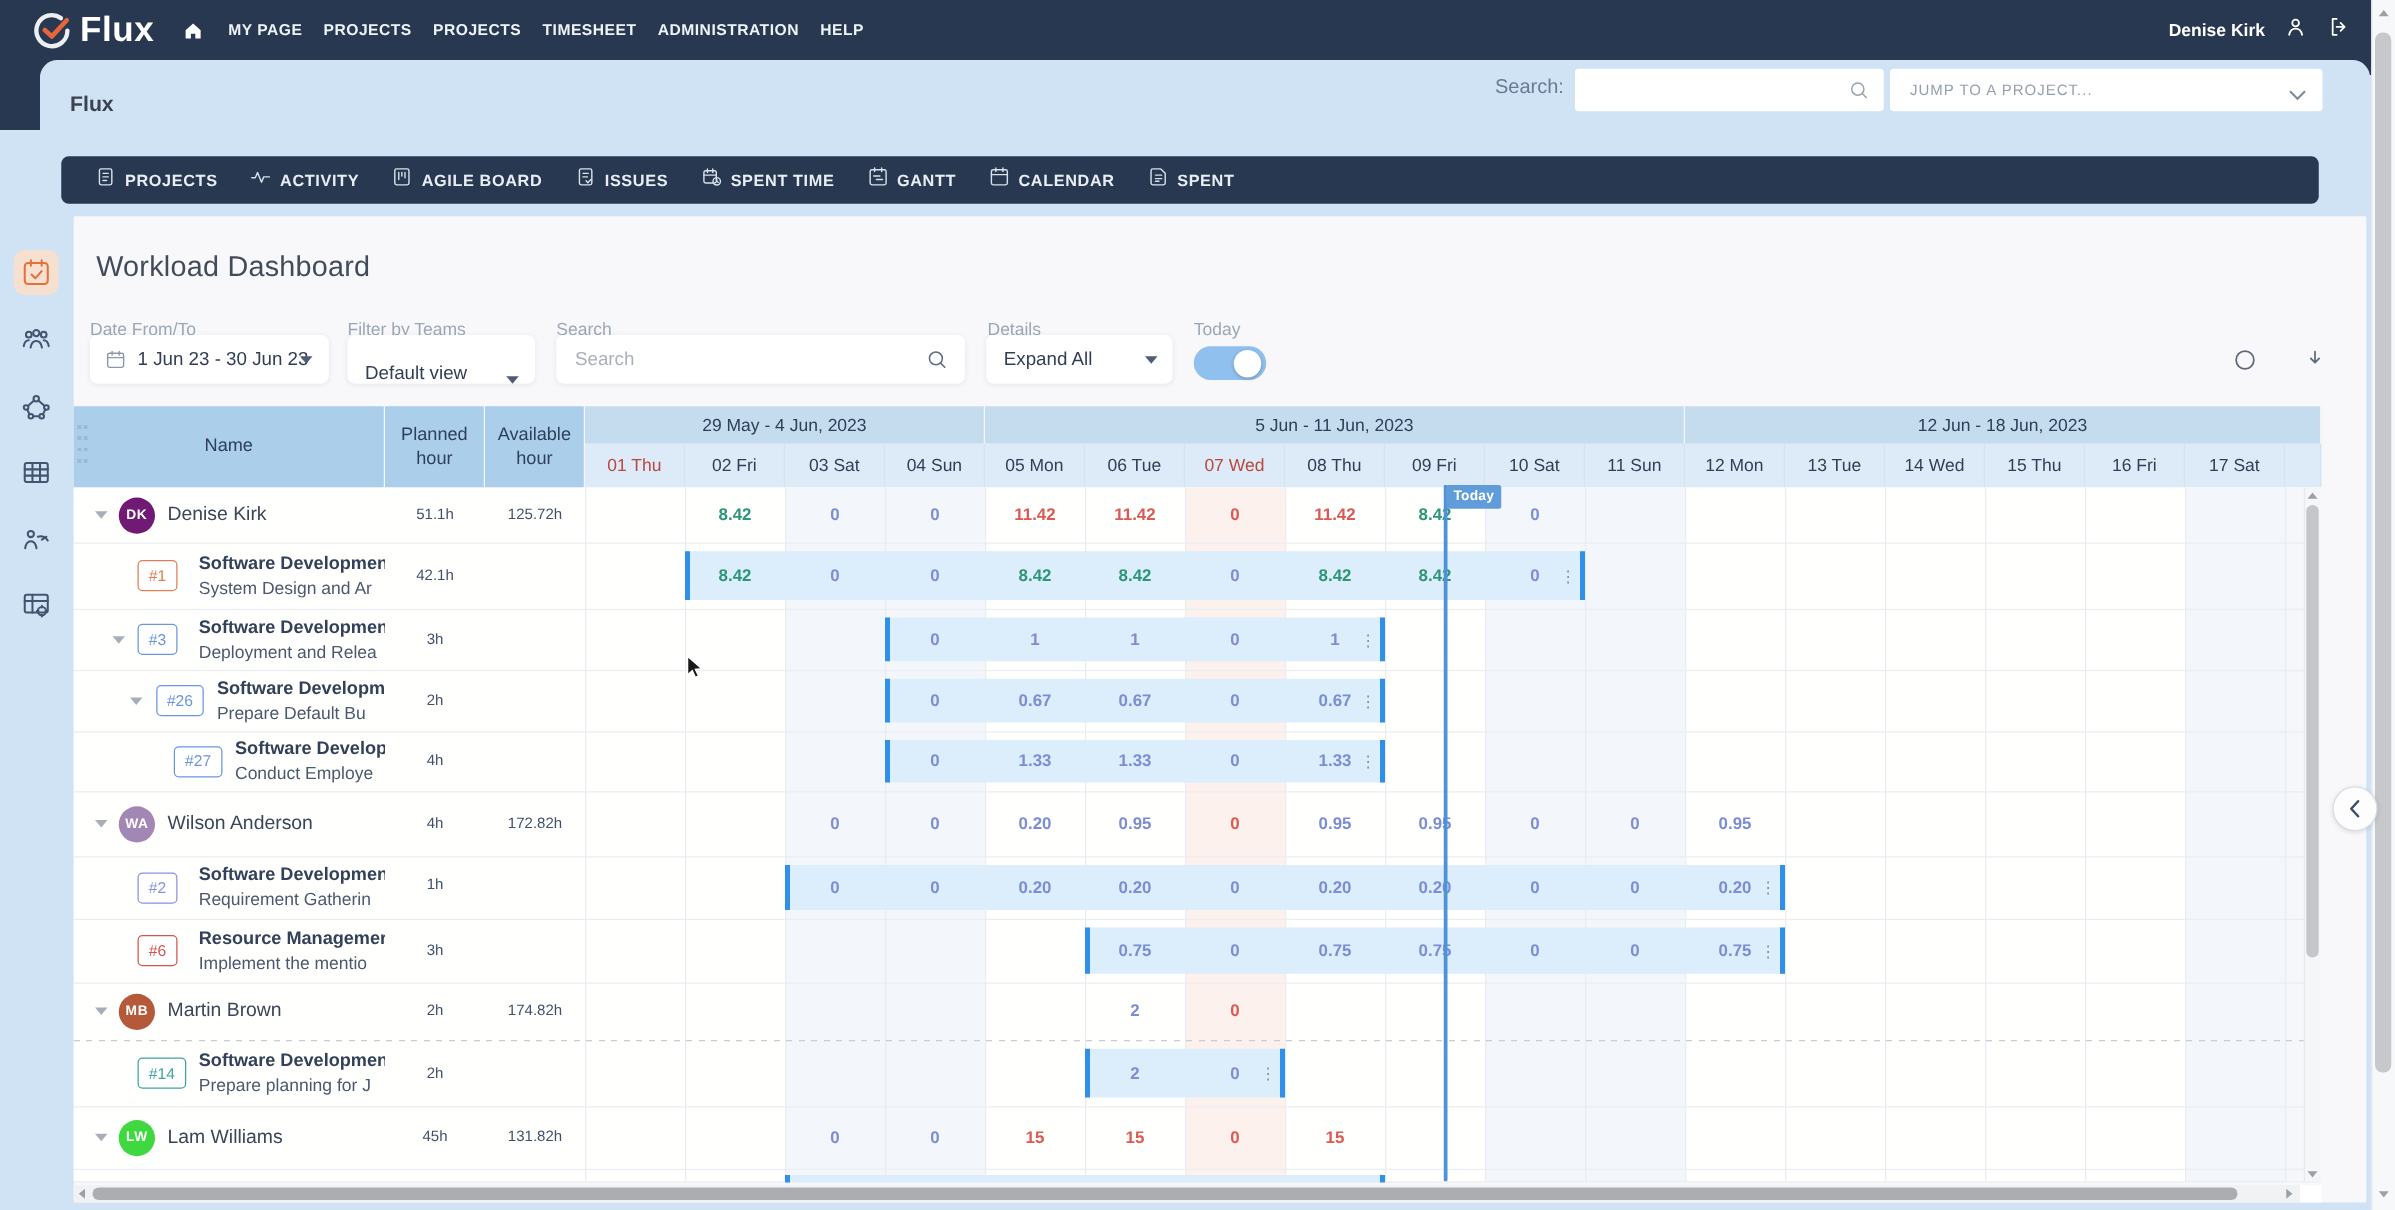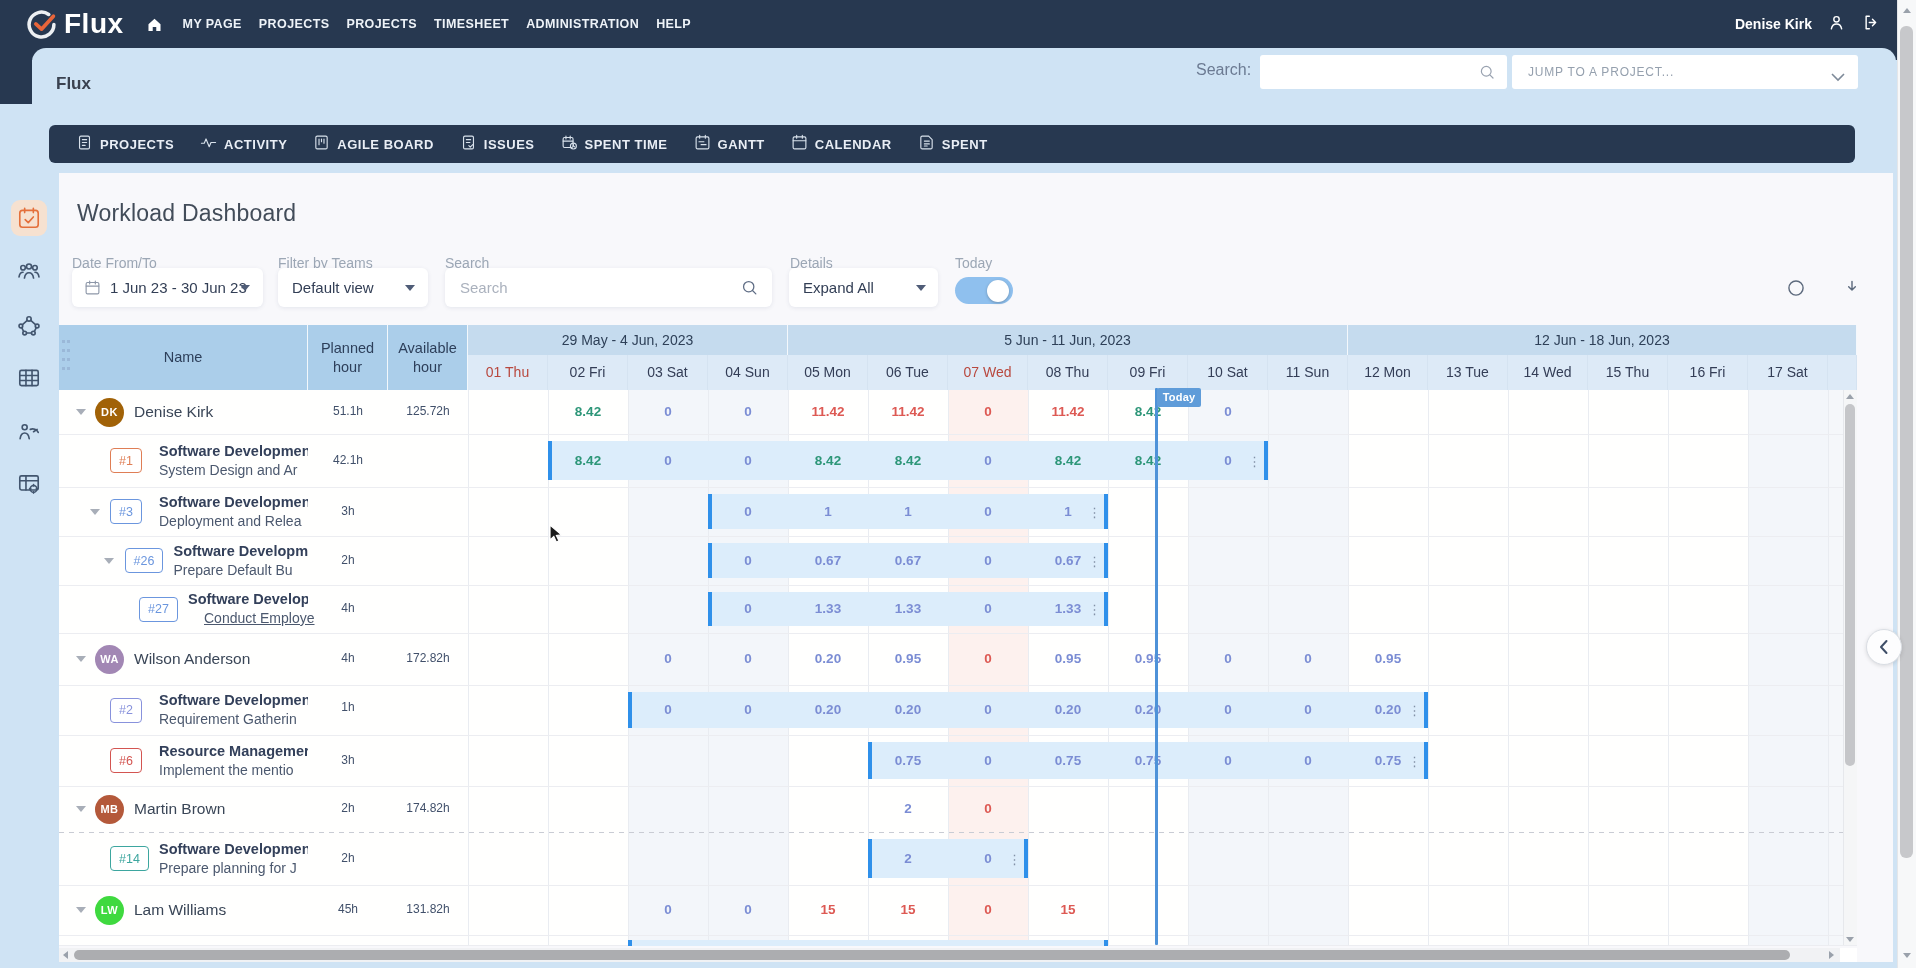--- a/index.html
+++ b/index.html
@@ -221,21 +221,21 @@
     <div class="abs fbox" style="left: 72px; width: 191px; padding-left: 12px;">
       <span style="display:flex">
         <svg width="17" height="17" viewBox="0 0 24 24" fill="none" stroke="#8d97a8" stroke-width="1.6" stroke-linecap="round" stroke-linejoin="round">
           <rect x="3" y="5" width="18" height="16" rx="2"></rect>
           <path d="M8 3v4M16 3v4M3 10h18"></path>
         </svg>
       </span>
 <span class="fbox-text" style="margin-left:9px">1 Jun 23 - 30 Jun 23</span>
 <span class="caret-down" style="position:absolute;right:13px;"></span>
     </div>
-    <div class="abs fbox" style="left: 278px; width: 150px; padding-left: 14px;">
+    <div class="abs fbox" style="left: 278px; width: 150px; padding-left: 14px; align-items: flex-end;">
       <span class="fbox-text">Default view</span>
 <span class="caret-down" style="position:absolute;right:13px;"></span>
     </div>
     <div class="abs fbox" style="left: 445px; width: 327px; padding-left: 15px;">
       <span class="fbox-text" style="color:#aab1bd">Search</span>
 <span style="position:absolute;right:13px;top:10px"><svg width="19" height="19" viewBox="0 0 24 24" fill="none" stroke="#5f6d85" stroke-width="1.6" stroke-linecap="round" stroke-linejoin="round">
           <circle cx="11" cy="11" r="6.5"></circle>
           <path d="M15.8 15.8L20 20"></path>
         </svg></span>
     </div>
@@ -315,21 +315,21 @@
     <div class="abs cellval g" style="left: 548px; top: 390px; height: 44px; line-height: 44px;">8.42</div>
     <div class="abs cellval b" style="left: 628px; top: 390px; height: 44px; line-height: 44px;">0</div>
     <div class="abs cellval b" style="left: 708px; top: 390px; height: 44px; line-height: 44px;">0</div>
     <div class="abs cellval r" style="left: 788px; top: 390px; height: 44px; line-height: 44px;">11.42</div>
     <div class="abs cellval r" style="left: 868px; top: 390px; height: 44px; line-height: 44px;">11.42</div>
     <div class="abs cellval r" style="left: 948px; top: 390px; height: 44px; line-height: 44px;">0</div>
     <div class="abs cellval r" style="left: 1028px; top: 390px; height: 44px; line-height: 44px;">11.42</div>
     <div class="abs cellval g" style="left: 1108px; top: 390px; height: 44px; line-height: 44px;">8.42</div>
     <div class="abs cellval b" style="left: 1188px; top: 390px; height: 44px; line-height: 44px;">0</div>
     <div class="abs rcaret" style="left: 76px; top: 409px;"></div>
-    <div class="abs avatar" style="left: 95px; top: 397.5px; background: #a16207;">DK</div>
+    <div class="abs avatar" style="left: 95px; top: 397.5px; background: #701a75;">DK</div>
     <div class="abs pname" style="left: 134px; top: 403px;">Denise Kirk</div>
     <div class="abs hours" style="left: 308px; top: 404px;">51.1h</div>
     <div class="abs hours" style="left: 388px; top: 404px;">125.72h</div>
     <div class="abs rowline" style="top: 487px;"></div>
     <div class="abs bar" style="left: 548px; top: 441px; width: 720px; height: 39px;">
       <span class="handle">⋮</span>
     </div>
     <div class="abs cellval g" style="left: 548px; top: 434px; height: 53px; line-height: 53px;">8.42</div>
     <div class="abs cellval b" style="left: 628px; top: 434px; height: 53px; line-height: 53px;">0</div>
     <div class="abs cellval b" style="left: 708px; top: 434px; height: 53px; line-height: 53px;">0</div>
@@ -375,21 +375,21 @@
     <div class="abs bar" style="left: 708px; top: 592px; width: 400px; height: 34px;">
       <span class="handle">⋮</span>
     </div>
     <div class="abs cellval b" style="left: 708px; top: 585px; height: 48px; line-height: 48px;">0</div>
     <div class="abs cellval b" style="left: 788px; top: 585px; height: 48px; line-height: 48px;">1.33</div>
     <div class="abs cellval b" style="left: 868px; top: 585px; height: 48px; line-height: 48px;">1.33</div>
     <div class="abs cellval b" style="left: 948px; top: 585px; height: 48px; line-height: 48px;">0</div>
     <div class="abs cellval b" style="left: 1028px; top: 585px; height: 48px; line-height: 48px;">1.33</div>
     <div class="abs badge" style="left: 139px; top: 596.5px; border-color: rgb(107, 150, 222); color: rgb(107, 150, 222);">#27</div>
     <div class="abs tline1" style="left: 188px; top: 591px; width: 120px;">Software Develop</div>
-    <div class="abs tline2" style="left: 204px; top: 610px; width: 120px; text-decoration: underline;">Conduct Employe</div>
+    <div class="abs tline2" style="left: 188px; top: 610px; width: 120px;">Conduct Employe</div>
     <div class="abs hours" style="left: 308px; top: 601px;">4h</div>
     <div class="abs rowline" style="top: 685px;"></div>
     <div class="abs cellval b" style="left: 628px; top: 633px; height: 52px; line-height: 52px;">0</div>
     <div class="abs cellval b" style="left: 708px; top: 633px; height: 52px; line-height: 52px;">0</div>
     <div class="abs cellval b" style="left: 788px; top: 633px; height: 52px; line-height: 52px;">0.20</div>
     <div class="abs cellval b" style="left: 868px; top: 633px; height: 52px; line-height: 52px;">0.95</div>
     <div class="abs cellval r" style="left: 948px; top: 633px; height: 52px; line-height: 52px;">0</div>
     <div class="abs cellval b" style="left: 1028px; top: 633px; height: 52px; line-height: 52px;">0.95</div>
     <div class="abs cellval b" style="left: 1108px; top: 633px; height: 52px; line-height: 52px;">0.95</div>
     <div class="abs cellval b" style="left: 1188px; top: 633px; height: 52px; line-height: 52px;">0</div>

